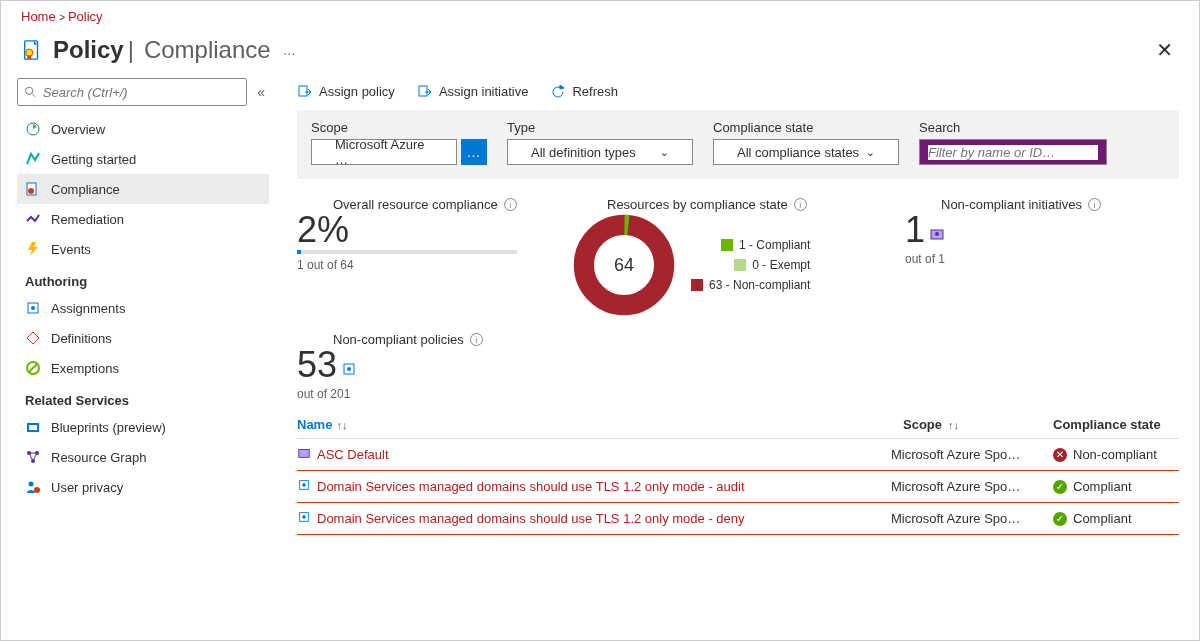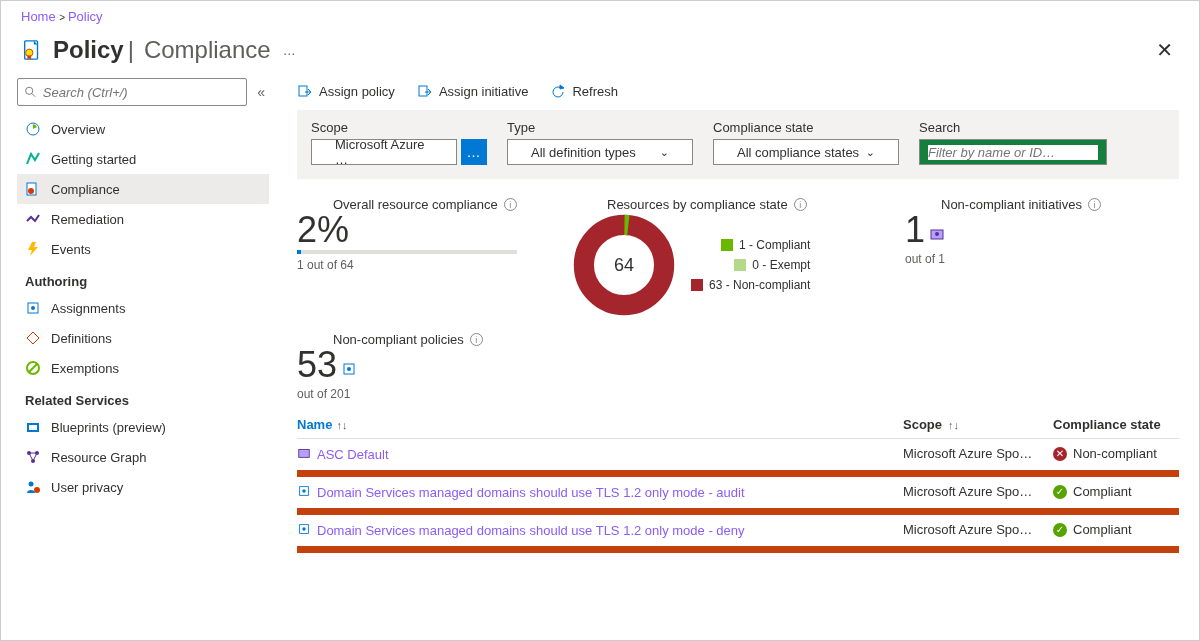--- a/index.html
+++ b/index.html
@@ -1,18 +1,18 @@
 <!DOCTYPE html>
 <html><head>
 <meta charset="utf-8">
 <style>
   * { box-sizing: border-box; margin: 0; padding: 0; }
   body { font-family: "Segoe UI", Arial, sans-serif; font-size: 13px; color: #323130; background: #fff; }
   .frame { width: 1200px; height: 641px; border: 1px solid #ccc; position: relative; overflow: hidden; }
-  a.link { color: #8b5cf6; text-decoration: none; cursor: pointer; }
+  a.link { color: #b91c1c; text-decoration: none; cursor: pointer; }
   .breadcrumb { padding: 8px 20px 4px; font-size: 13px; }
   .breadcrumb .sep { font-size: 10px; vertical-align: middle; }
   .titlebar { display: flex; align-items: center; padding: 8px 20px 14px; }
   .titlebar .icon-policy { width: 22px; height: 22px; margin-right: 10px; }
   .titlebar .title-main { font-size: 24px; font-weight: 700; }
   .titlebar .title-sub { font-size: 24px; font-weight: 300; color: #605e5c; margin-left: 6px; }
   .titlebar .ellipsis { margin-left: 12px; color: #605e5c; cursor: pointer; }
   .titlebar .close { margin-left: auto; font-size: 20px; font-weight: 300; cursor: pointer; padding: 0 6px; color: #323130; }
   .body { display: flex; height: calc(641px - 72px); }
   .sidebar { width: 272px; border-right: 0; padding: 0 4px 0 16px; }
@@ -29,21 +29,21 @@
   .toolbar { display: flex; gap: 22px; padding: 6px 0 10px; }
   .tool-btn { display: flex; gap: 6px; color: #323130; cursor: pointer; }
   .tool-btn svg { width: 16px; height: 16px; stroke: #0078d4; fill: none; }
   .filterbar { background: #f3f2f1; padding: 10px 14px 14px; display: flex; gap: 20px; }
   .filter-col { display: flex; flex-direction: column; gap: 4px; }
   .filter-label { font-size: 13px; }
   .scope-row { display: flex; gap: 4px; }
   .select-box { height: 26px; border: 1px solid #8a8886; background: #fff; display: flex; align-items: center; justify-content: space-between; padding: 0 23px; font-size: 13px; }
   .select-box .chev { font-size: 11px; color: #323130; }
   .scope-btn { width: 26px; height: 26px; background: #0078d4; color: #fff; display: flex; align-items: center; justify-content: center; font-size: 14px; letter-spacing: 1px; cursor: pointer; }
-  .search-filter { height: 26px; border: 1px solid #8a8886; background: #15803d; padding: 0 8px; display: flex; align-items: center; }
+  .search-filter { height: 26px; border: 1px solid #8a8886; background: #701a75; padding: 0 8px; display: flex; align-items: center; }
   .search-filter input { border: none; outline: none; font-style: italic; color: #605e5c; width: 170px; font-size: 13px; }
   .widgets { display: flex; padding: 18px 0 8px; gap: 14px; }
   .widget-title { font-size: 13px; display: flex; align-items: center; gap: 6px; margin-left: 36px; }
   .info-icon { width: 13px; height: 13px; border: 1px solid #888; border-radius: 50%; display: inline-flex; align-items: center; justify-content: center; font-size: 9px; color: #888; font-style: normal; }
   .big-num { font-size: 36px; font-weight: 300; line-height: 1; }
   .bar { width: 220px; height: 4px; background: #e1dfdd; margin-top: 2px; position: relative; }
   .bar-fill { position: absolute; left: 0; top: 0; height: 4px; background: #0078d4; }
   .sub-text { font-size: 12px; color: #605e5c; margin-top: 4px; }
   .donut-wrap { display: flex; align-items: center; gap: 14px; }
   .legend { display: flex; flex-direction: column; gap: 6px; font-size: 12px; }
@@ -52,21 +52,21 @@
   .donut { position: relative; width: 106px; height: 106px; }
   .donut-center { position: absolute; inset: 0; display: flex; align-items: center; justify-content: center; font-size: 18px; }
   .nc-pol { padding: 6px 0 10px; }
   .nc-row { display: flex; align-items: baseline; gap: 4px; }
   .small-icon { width: 16px; height: 16px; }
   .table-head { display: flex; border-bottom: 1px solid #e1dfdd; padding: 6px 0; font-weight: 600; font-size: 13px; }
   .col-name { flex: 1; color: #0078d4; display:flex; align-items:center; gap:4px;}
   .col-scope { width: 150px; display:flex; align-items:center; gap:6px;}
   .col-state { width: 126px; }
   .sort-icon { font-size: 11px; color: #605e5c; cursor:pointer; }
-  .table-row { display: flex; align-items: flex-start; padding: 7px 0; border-bottom: 7px solid #c2410c; font-size: 13px; }
+  .table-row { display: flex; align-items: center; padding: 7px 0; border-bottom: 1px solid #c2410c; font-size: 13px; gap: 12px; }
   .row-name { flex: 1; display: flex; align-items: center; gap: 6px; }
   .status { display: flex; align-items: center; gap: 6px; }
   .status-icon { width: 14px; height: 14px; border-radius: 50%; display: inline-flex; align-items: center; justify-content: center; font-size: 10px; color: #fff; }
   .status-ok { background: #57a300; }
   .status-bad { background: #a4262c; }
 </style>
 </head>
 <body>
 
 <div class="frame">

